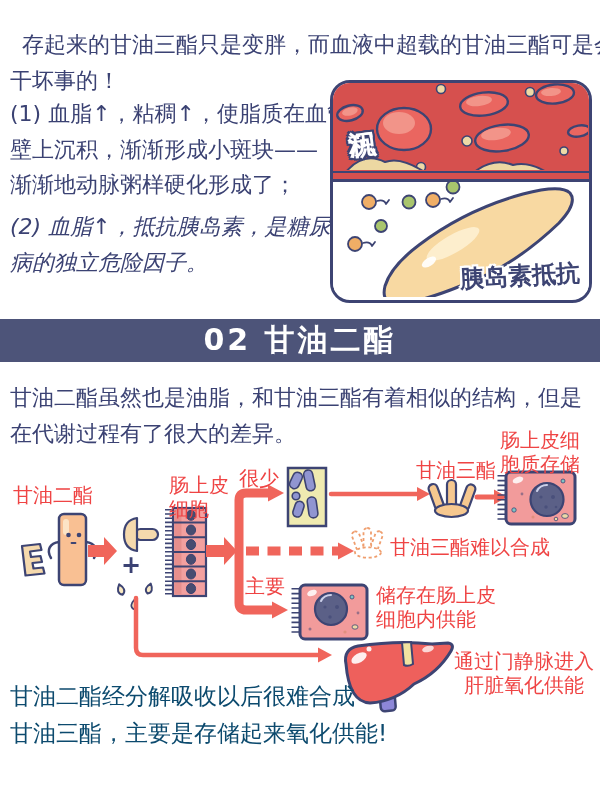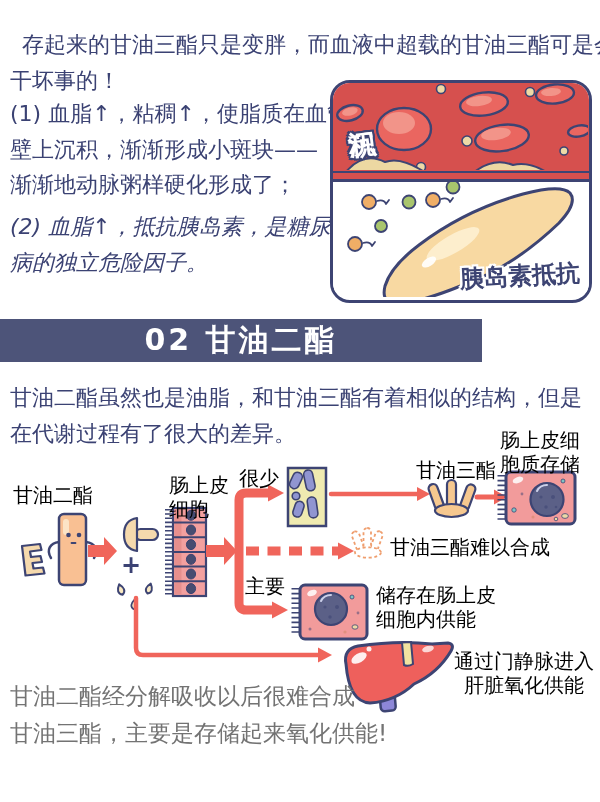--- a/index.html
+++ b/index.html
@@ -2,43 +2,43 @@
 <html><head>
 <meta charset="utf-8">
 <style>
   * { margin:0; padding:0; box-sizing:border-box; }
   html,body { background:#fff; }
   .page {
     position:relative; width:600px; height:802px; background:#ffffff;
     font-family:"DejaVu Sans", sans-serif; color:#3b4273; overflow:hidden;
   }
   .para { position:absolute; font-size:22px; line-height:35.5px; color:#3b4273; white-space:nowrap; }
-  .lbl  { position:absolute; font-size:20px; line-height:24px; color:#000000; white-space:nowrap; }
-  .footer-line { position:absolute; font-size:23px; color:#737373; white-space:nowrap; }
+  .lbl  { position:absolute; font-size:20px; line-height:24px; color:#ef4444; white-space:nowrap; }
+  .footer-line { position:absolute; font-size:23px; color:#0c4a6e; white-space:nowrap; }
 
   
   .card { position:absolute; left:330px; top:80px; width:262px; height:223px;
           border:3.5px solid #3d4473; border-radius:20px; overflow:hidden; background:#fff; }
   .card-top { position:relative; height:90px; background:#d6504e; border-bottom:2.5px solid #3d4473; }
   .card-strip { height:9px; background:#d6504e; border-bottom:3px solid #3d4473; }
   .card-bottom { position:relative; height:115px; background:#ffffff; }
   .deposit {
     position:absolute; left:7px; top:26px; writing-mode:vertical-rl;
     font-size:27px; font-weight:bold; color:#ffffff; letter-spacing:4px;
     transform:rotate(-7deg);
     text-shadow:2px 0 #3d4473,-2px 0 #3d4473,0 2px #3d4473,0 -2px #3d4473,
                 2px 2px #3d4473,-2px -2px #3d4473,2px -2px #3d4473,-2px 2px #3d4473;
   }
   .insulin {
     position:absolute; right:9px; bottom:5px; font-size:24px; font-weight:bold;
     color:#3d4473; transform:rotate(-3deg);
     text-shadow:2px 0 #fff,-2px 0 #fff,0 2px #fff,0 -2px #fff,
                 2px 2px #fff,-2px -2px #fff,2px -2px #fff,-2px 2px #fff;
   }
-  .banner { position:absolute; left:0; top:319px; width:482px; height:43px;
+  .banner { position:absolute; left:0; top:319px; width:600px; height:43px;
             background:#4d5479; display:flex; align-items:center; justify-content:center; }
   .banner span { color:#ffffff; font-size:30px; font-weight:bold; letter-spacing:3px; }
   .diagram { position:absolute; left:0; top:437px; width:600px; height:285px; }
   .diagram svg { position:absolute; left:0; top:0; }
   .plus { position:absolute; left:121px; top:551px; font-size:24px; font-weight:bold; color:#3b4273; }
 </style>
 </head>
 <body>
 
 <div class="page">

